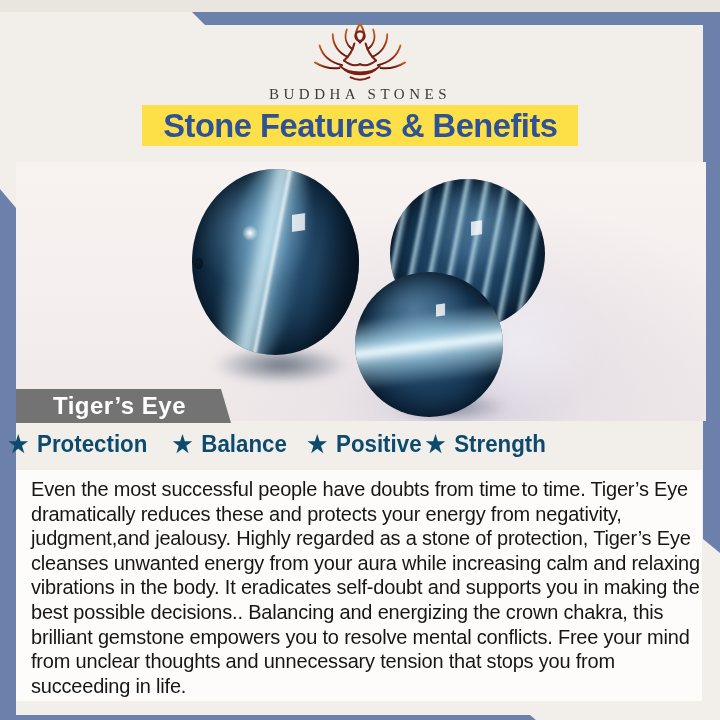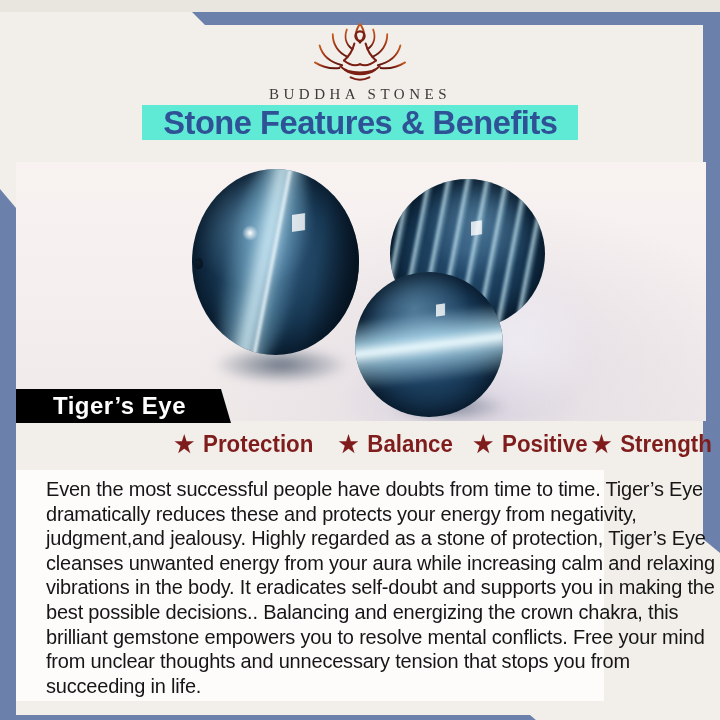--- a/index.html
+++ b/index.html
@@ -20,21 +20,21 @@
     clip-path:polygon(0 0,calc(100% - 20px) 0,100% 100%,0 100%);}
 
   
   .header{position:absolute;left:0;top:10px;width:720px;text-align:center;}
   .logo-svg{display:block;margin:0 auto;}
   .brand-name{
     margin-top:2px;font-family:"Liberation Serif",serif;font-size:15px;color:#3c3a38;
     letter-spacing:4.5px;font-weight:500;
   }
   .title-box{
-    position:absolute;left:142px;top:93px;width:436px;height:35px;background:#5eead4;
+    position:absolute;left:142px;top:93px;width:436px;height:41px;background:#fde047;
     display:flex;align-items:center;justify-content:center;
   }
   .title-text{
     font-size:34px;font-weight:bold;color:#2e5295;letter-spacing:-.5px;
     transform:scaleX(.96);white-space:nowrap;
   }
 
   
   .photo{
     position:absolute;left:16px;top:150px;width:690px;height:259px;overflow:hidden;
@@ -97,43 +97,43 @@
     box-shadow:inset 0 0 24px rgba(4,14,26,.9);
   }
   .band-horizontal{position:absolute;left:-10%;top:-6%;width:120%;height:112%;
     transform:rotate(-7deg);filter:blur(2px);
     background:linear-gradient(to bottom,rgba(160,215,240,0) 30%,rgba(185,230,248,.75) 45%,
       #eefbff 51%,rgba(185,230,248,.65) 58%,rgba(160,215,240,0) 74%);}
   .glint-s{left:55%;top:22%;width:9px;height:12px;transform:skewY(-8deg);}
 
   
   .name-ribbon{
-    position:absolute;left:16px;top:377px;width:215px;height:34px;background:#000000;
+    position:absolute;left:16px;top:377px;width:215px;height:34px;background:#737373;
     clip-path:polygon(0 0,calc(100% - 10px) 0,100% 100%,0 100%);
     display:flex;align-items:center;justify-content:center;
   }
   .name-text{color:#ffffff;font-size:24px;font-weight:bold;letter-spacing:.5px;
     transform:translateX(-4px);}
 
   
   .features-row{
-    position:absolute;left:0;top:419px;width:720px;text-align:right;
-    color:#7f1d1d;font-weight:bold;font-size:23px;white-space:nowrap;
+    position:absolute;left:0;top:419px;width:720px;text-align:left;
+    color:#0c4a6e;font-weight:bold;font-size:23px;white-space:nowrap;
   }
   .features-inner{display:inline-block;transform:scaleX(.97);}
   .feat{display:inline;}
   .feat .star{margin-right:9px;}
   .gap{display:inline-block;width:21px;}
   .gap-wide{width:26px;}
   .gap-none{width:4px;}
 
   
   .desc-panel{
-    position:absolute;left:16px;top:458px;width:588px;height:231px;background:#fdfcfb;
-    padding:7px 0 0 30px;box-sizing:border-box;
+    position:absolute;left:16px;top:458px;width:686px;height:231px;background:#fdfcfb;
+    padding:7px 0 0 15px;box-sizing:border-box;
   }
   .desc-line{
     font-size:20.5px;line-height:24.6px;color:#161617;letter-spacing:-.2px;
     white-space:nowrap;transform:scaleX(.975);transform-origin:left center;
   }
 </style>
 </head>
 <body>
 
 <div class="canvas">

